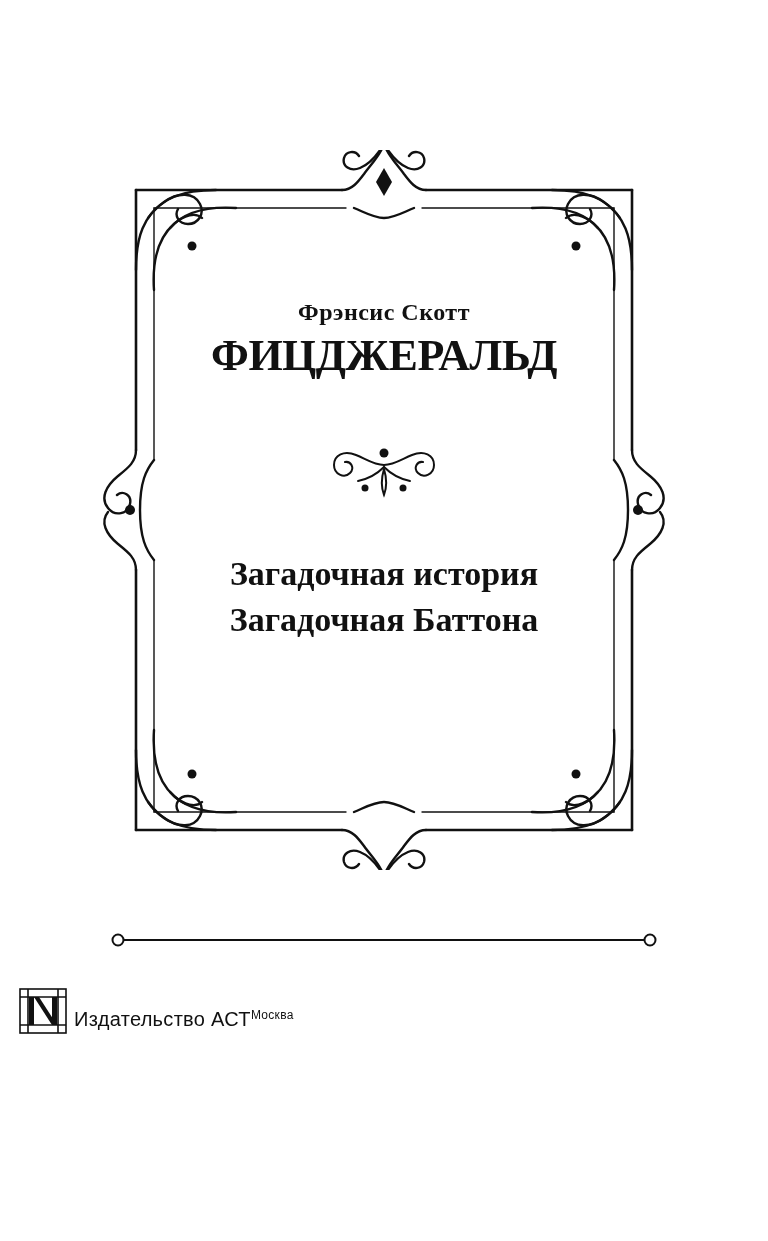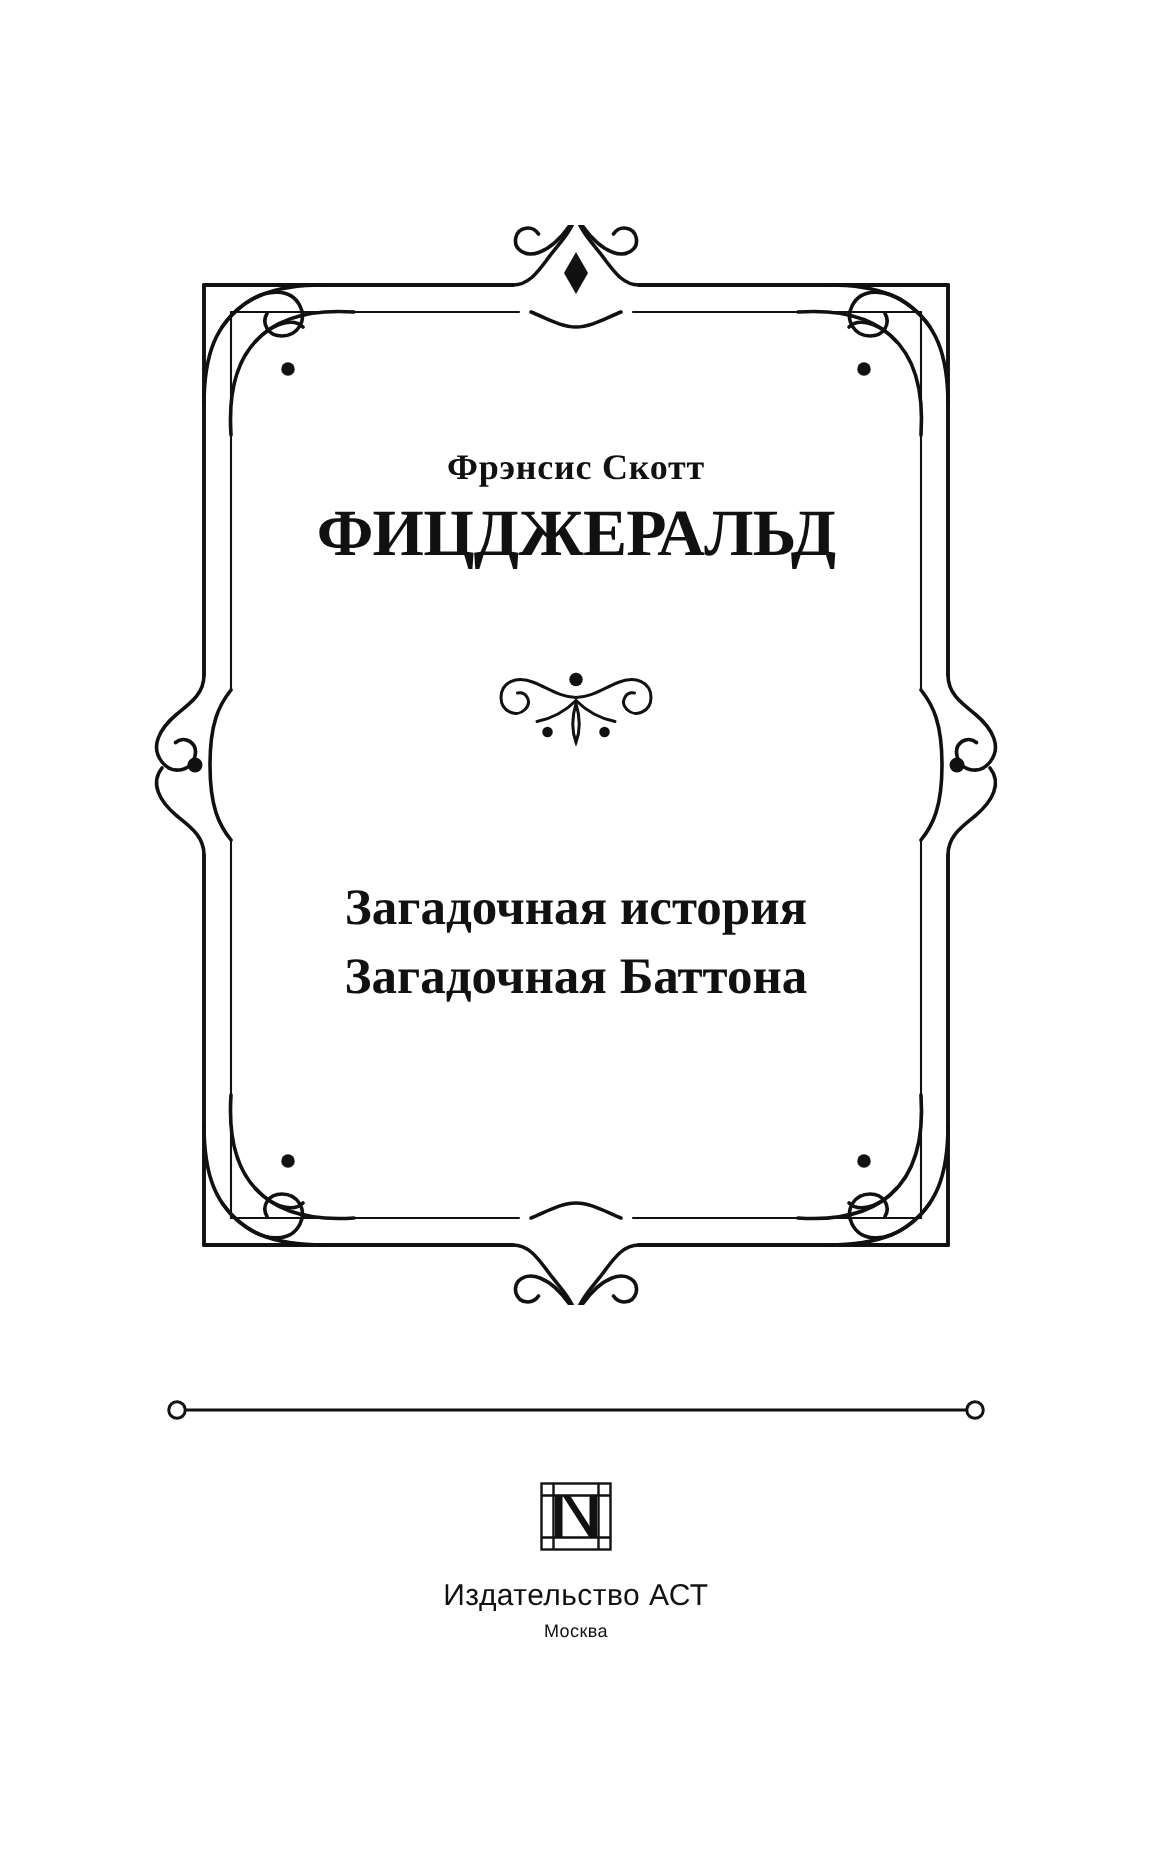--- a/index.html
+++ b/index.html
@@ -71,44 +71,44 @@
     white-space: nowrap;
   }
 
   .mid-ornament {
     margin-top: 62px;
     width: 130px;
     height: 70px;
   }
 
   .book-title {
-    margin-top: 72px;
+    margin-top: 40px;
     font-size: 34px;
     font-weight: 700;
     text-align: center;
     line-height: 1.35;
   }
 
   
   .divider {
     position: absolute;
     left: 110px;
     top: 930px;
     width: 548px;
     height: 20px;
   }
 
   
   .publisher {
     position: absolute;
-    left: 0;
+    left: 12px;
     right: 0;
     top: 985px;
     display: flex;
-    flex-direction: column;
+    flex-direction: row;
     align-items: center;
   }
 
   .logo {
     width: 62px;
     height: 56px;
   }
 
   .pub-name {
     margin-top: 12px;

